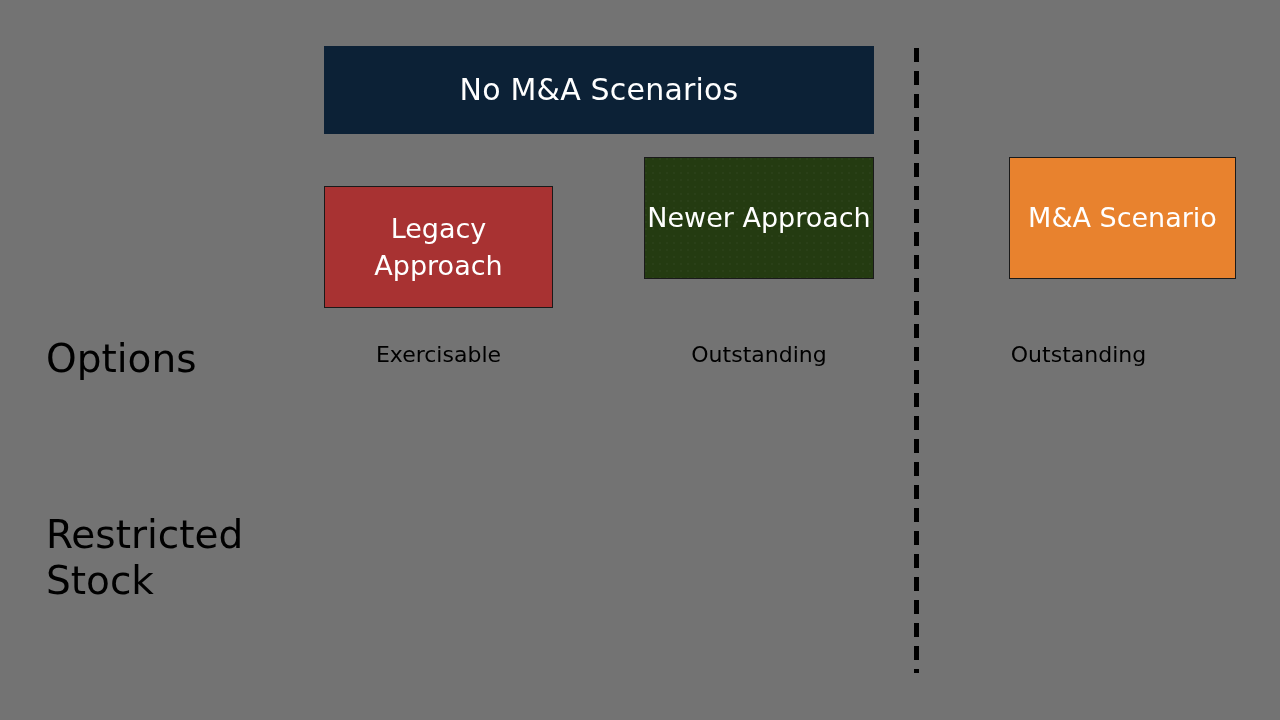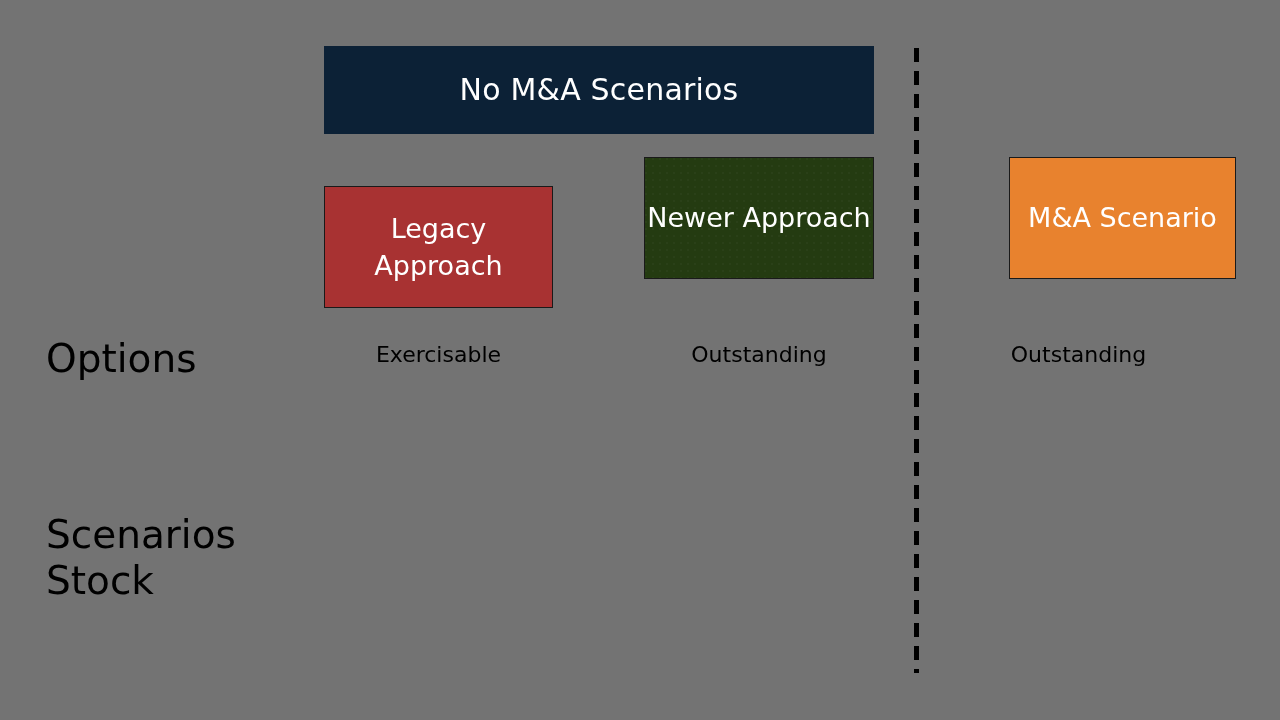--- a/index.html
+++ b/index.html
@@ -130,21 +130,21 @@
   </div>
 
   <div class="divider">
     <svg width="5" height="625" viewBox="0 0 5 625">
       <line id="divider-line" x1="2.5" y1="0" x2="2.5" y2="625" stroke="#000000" stroke-width="5" stroke-dasharray="14 9"></line>
     </svg>
   </div>
 
   <div class="row-label row-label-options">Options</div>
 
-  <div class="row-label row-label-rs">Scenarios
+  <div class="row-label row-label-rs">Restricted
 Stock</div>
 
   <div class="cell cell-r1c1">Exercisable</div>
   <div class="cell cell-r1c2">Outstanding</div>
   <div class="cell cell-r1c3">Outstanding</div>
 
   <div class="cell" style="left:324px;width:229px;top:520px;"></div>
   <div class="cell" style="left:644px;width:230px;top:520px;"></div>
   <div class="cell" style="left:965px;width:227px;top:520px;"></div>
 

